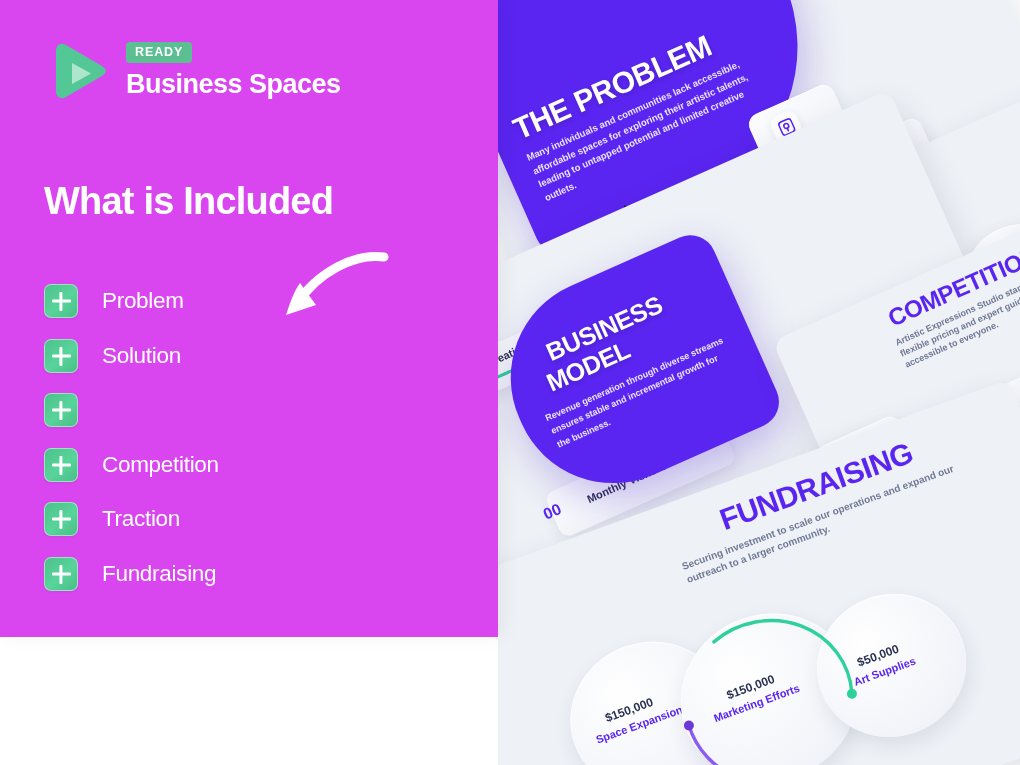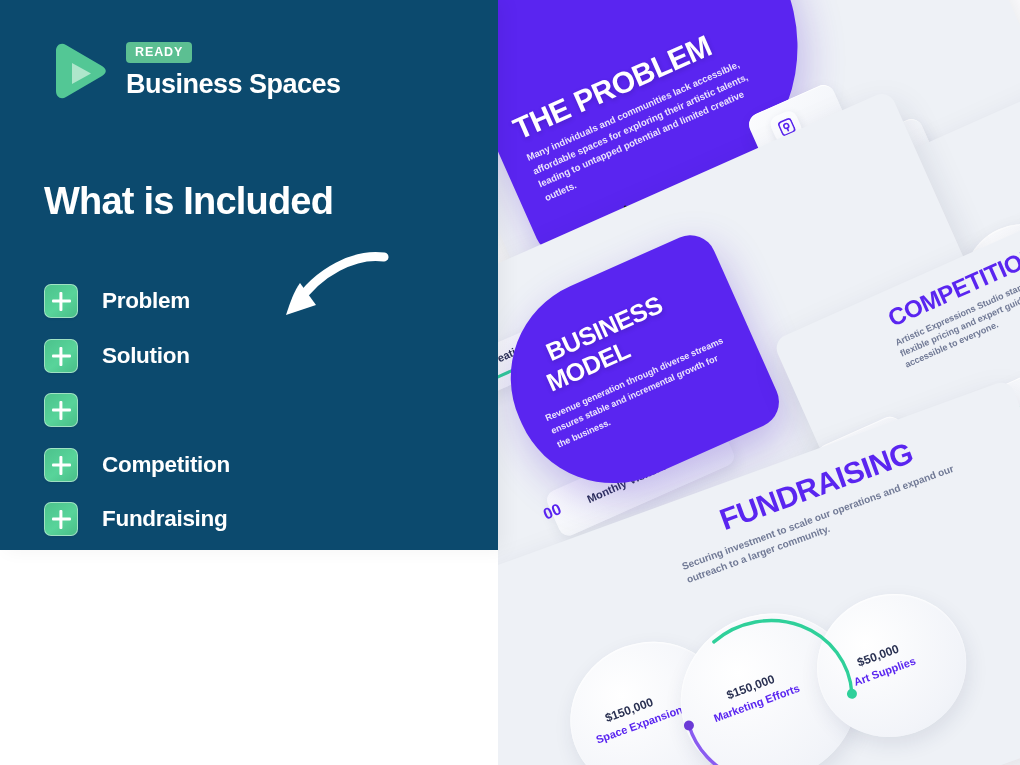--- a/index.html
+++ b/index.html
@@ -6,22 +6,22 @@
   html,body { width:1020px; height:765px; overflow:hidden; }
   body {
     font-family:"Liberation Sans", sans-serif;
     background:#ffffff;
     position:relative;
   }
   #stage { position:absolute; inset:0; width:1020px; height:765px; overflow:hidden; background:#fff; }
 
   
   .left-panel{
-    position:absolute; left:0; top:0; width:498px; height:550px;
-    background:#0c4a6e;
+    position:absolute; left:0; top:0; width:498px; height:637px;
+    background:#d946ef;
     z-index:40;
     box-shadow: 6px 0 18px rgba(0,0,0,0.05);
   }
 
   
   .brand{ position:absolute; left:48px; top:38px; display:flex; align-items:flex-start; }
   .logo-mark{ position:relative; width:62px; height:62px; margin-top:2px; }
   .logo-mark svg{ display:block; }
   .brand-text{ margin-left:16px; padding-top:4px; }
   .ready-badge{
@@ -74,21 +74,21 @@
   }
   .plus-box:before,.plus-box:after{
     content:""; position:absolute; background:#ffffff; border-radius:1px;
   }
   .plus-box:before{ left:50%; top:7px; width:3.2px; height:19px; transform:translateX(-50%); }
   .plus-box:after{ top:50%; left:7px; height:3.2px; width:19px; transform:translateY(-50%); }
   .feature-label{
     margin-left:24px;
     color:#ffffff;
     font-size:22.5px;
-    font-weight:bold;
+    font-weight:normal;
     letter-spacing:-0.3px;
     white-space:nowrap;
   }
 
   
   .showcase{
     position:absolute; left:498px; top:0; width:522px; height:765px;
     background:#ffffff; overflow:hidden;
   }
   .slide{
@@ -382,19 +382,23 @@
       </div>
       <div class="feature-item">
         <div class="plus-box"></div>
       </div>
       <div class="feature-item">
         <div class="plus-box"></div>
         <div class="feature-label">Competition</div>
       </div>
       <div class="feature-item">
         <div class="plus-box"></div>
+        <div class="feature-label">Traction</div>
+      </div>
+      <div class="feature-item">
+        <div class="plus-box"></div>
         <div class="feature-label">Fundraising</div>
       </div>
 
     </div>
   </div>
 
 </div>
 
 </body></html>

